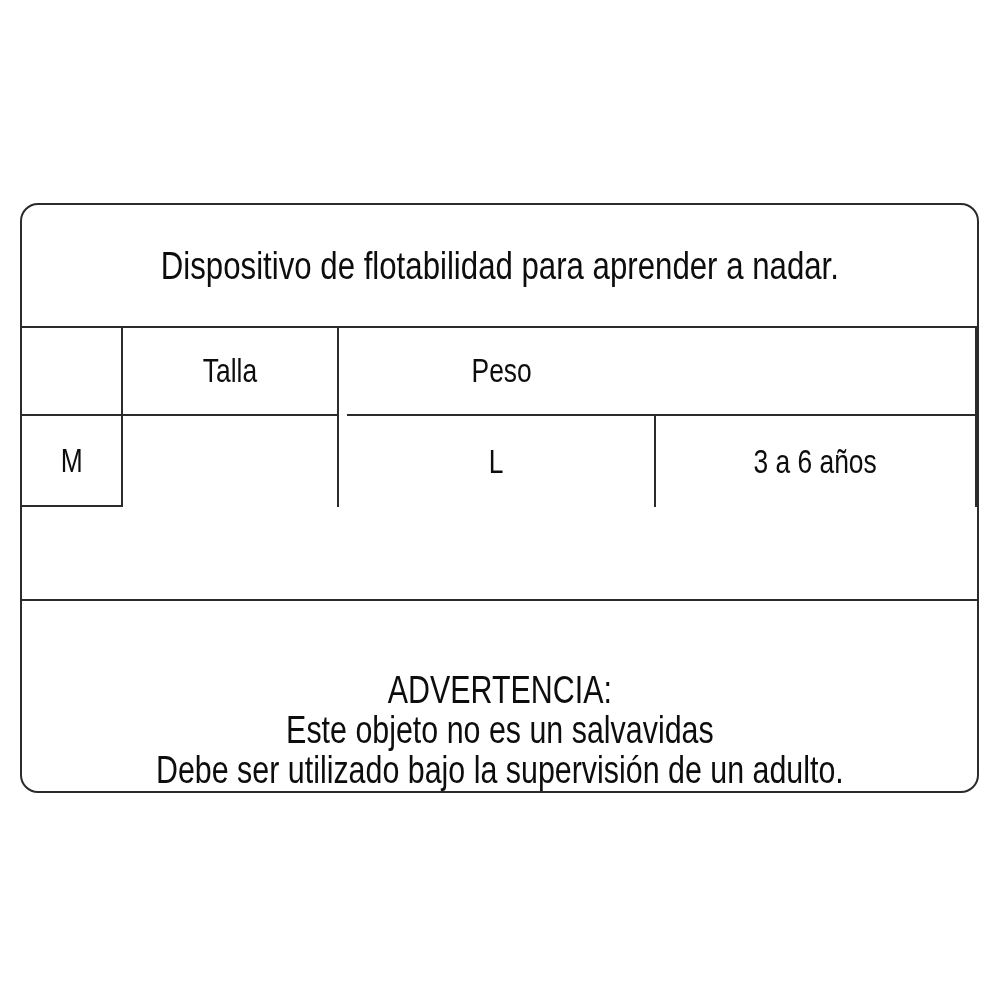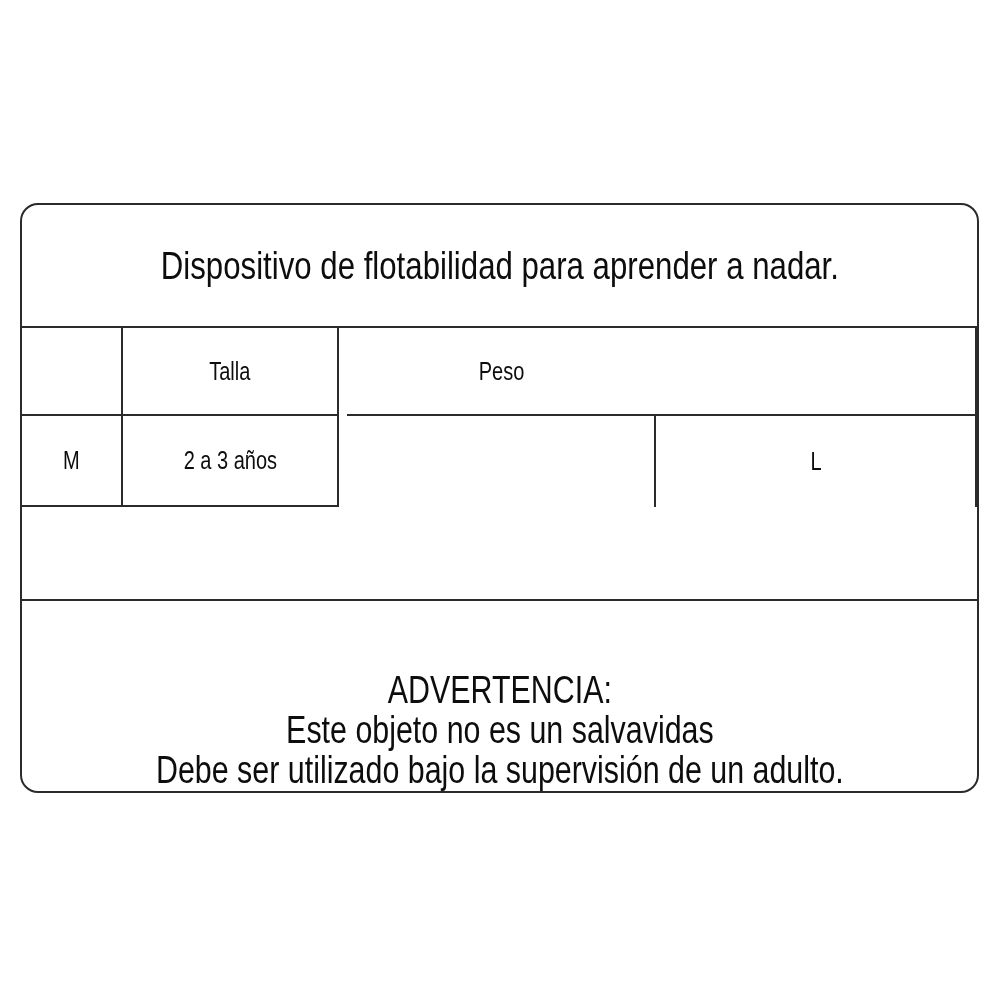--- a/index.html
+++ b/index.html
@@ -50,21 +50,21 @@
     justify-content: center;
     font-size: 39px;
   }
   .size-table {
     flex: none;
     display: grid;
     grid-template-columns: 101px 216px 317px 1fr;
     grid-template-rows: 88px 91px 92px;
     border-top: 2px solid var(--line-color);
     border-bottom: 2px solid var(--line-color);
-    font-size: 25px;
+    font-size: 33px;
   }
   .cell {
     box-sizing: border-box;
     display: flex;
     align-items: center;
     justify-content: center;
     border-right: 2px solid var(--line-color);
     border-bottom: 2px solid var(--line-color);
   }
   .cell.col-last { border-right: none; margin-left: 8px; }
@@ -105,29 +105,29 @@
       <div class="cell col-last">
         <span class="txt">Peso</span>
       </div>
 
       <div class="cell">
         <span class="txt"></span>
       </div>
       <div class="cell">
         <span class="txt">M</span>
       </div>
-      <div class="cell">
-        <span class="txt">2 a 3 años</span>
-      </div>
 
       <div class="cell row-last">
         <span class="txt"></span>
       </div>
       <div class="cell row-last">
         <span class="txt">L</span>
+      </div>
+      <div class="cell row-last">
+        <span class="txt">3 a 6 años</span>
       </div>
     </div>
 
     <div class="warning-section">
       <div class="warning-text">
         <div>ADVERTENCIA:</div>
         <div>Este objeto no es un salvavidas</div>
         <div>Debe ser utilizado bajo la supervisión de un adulto.</div>
       </div>
     </div>

